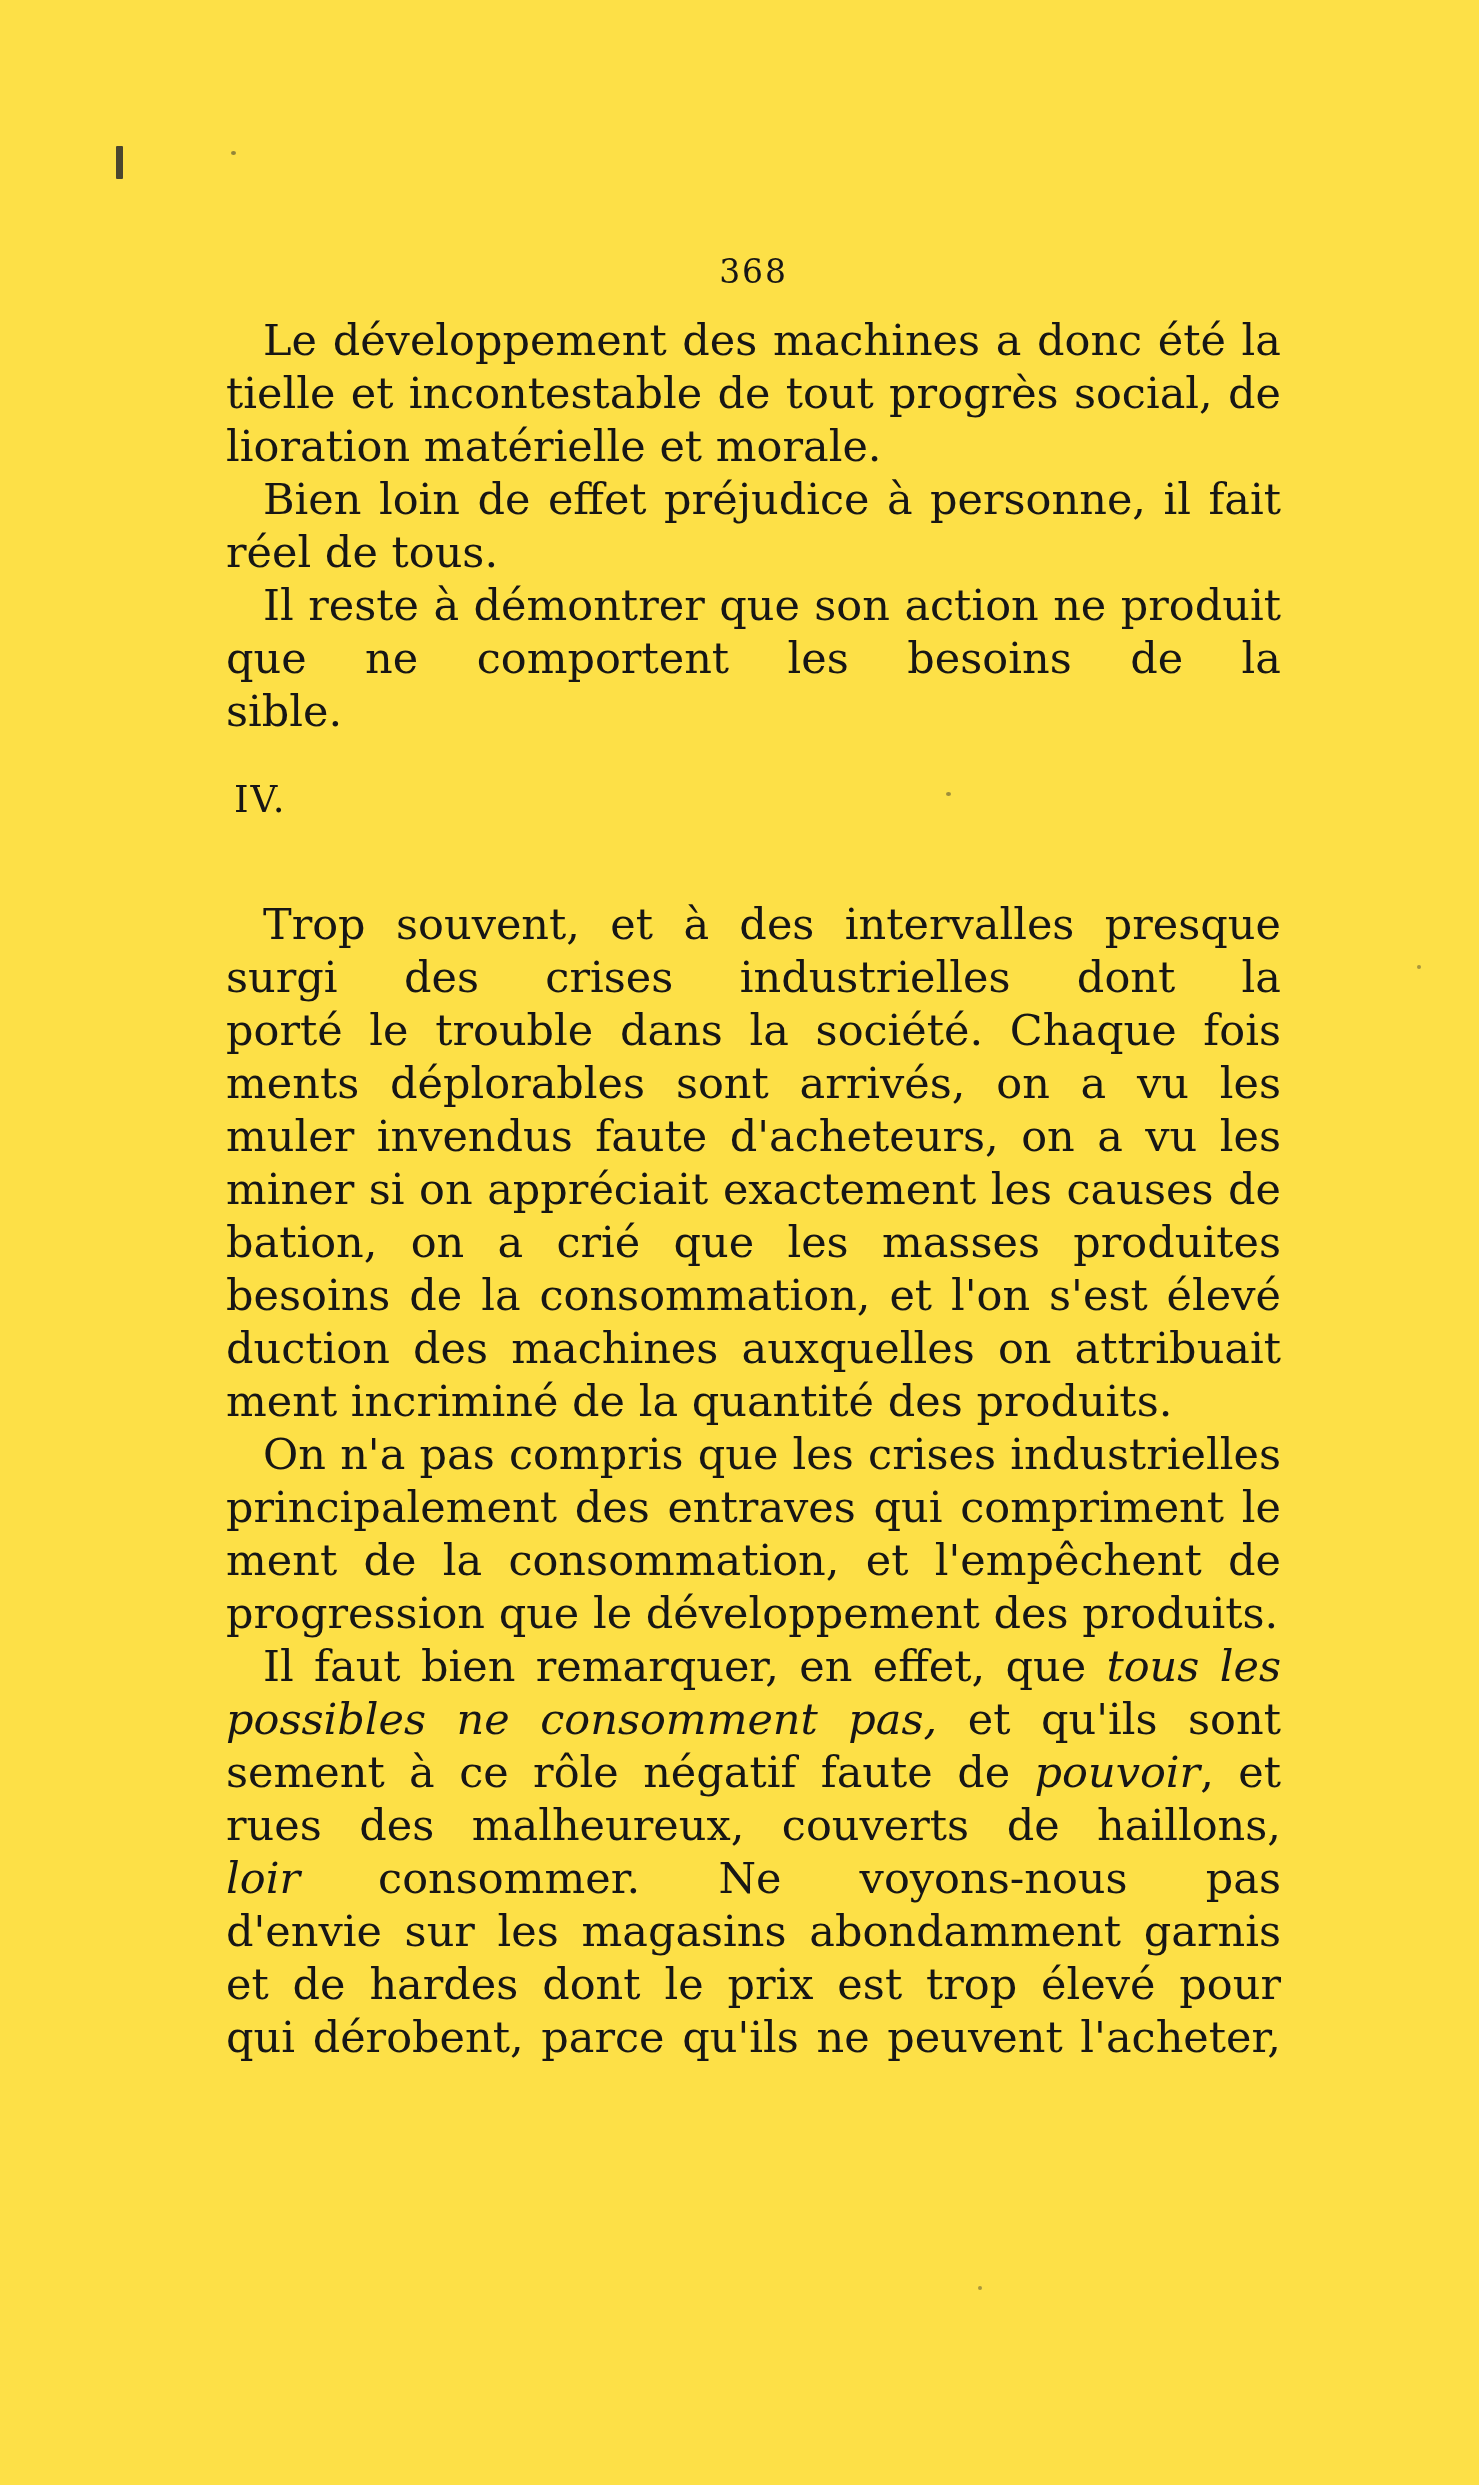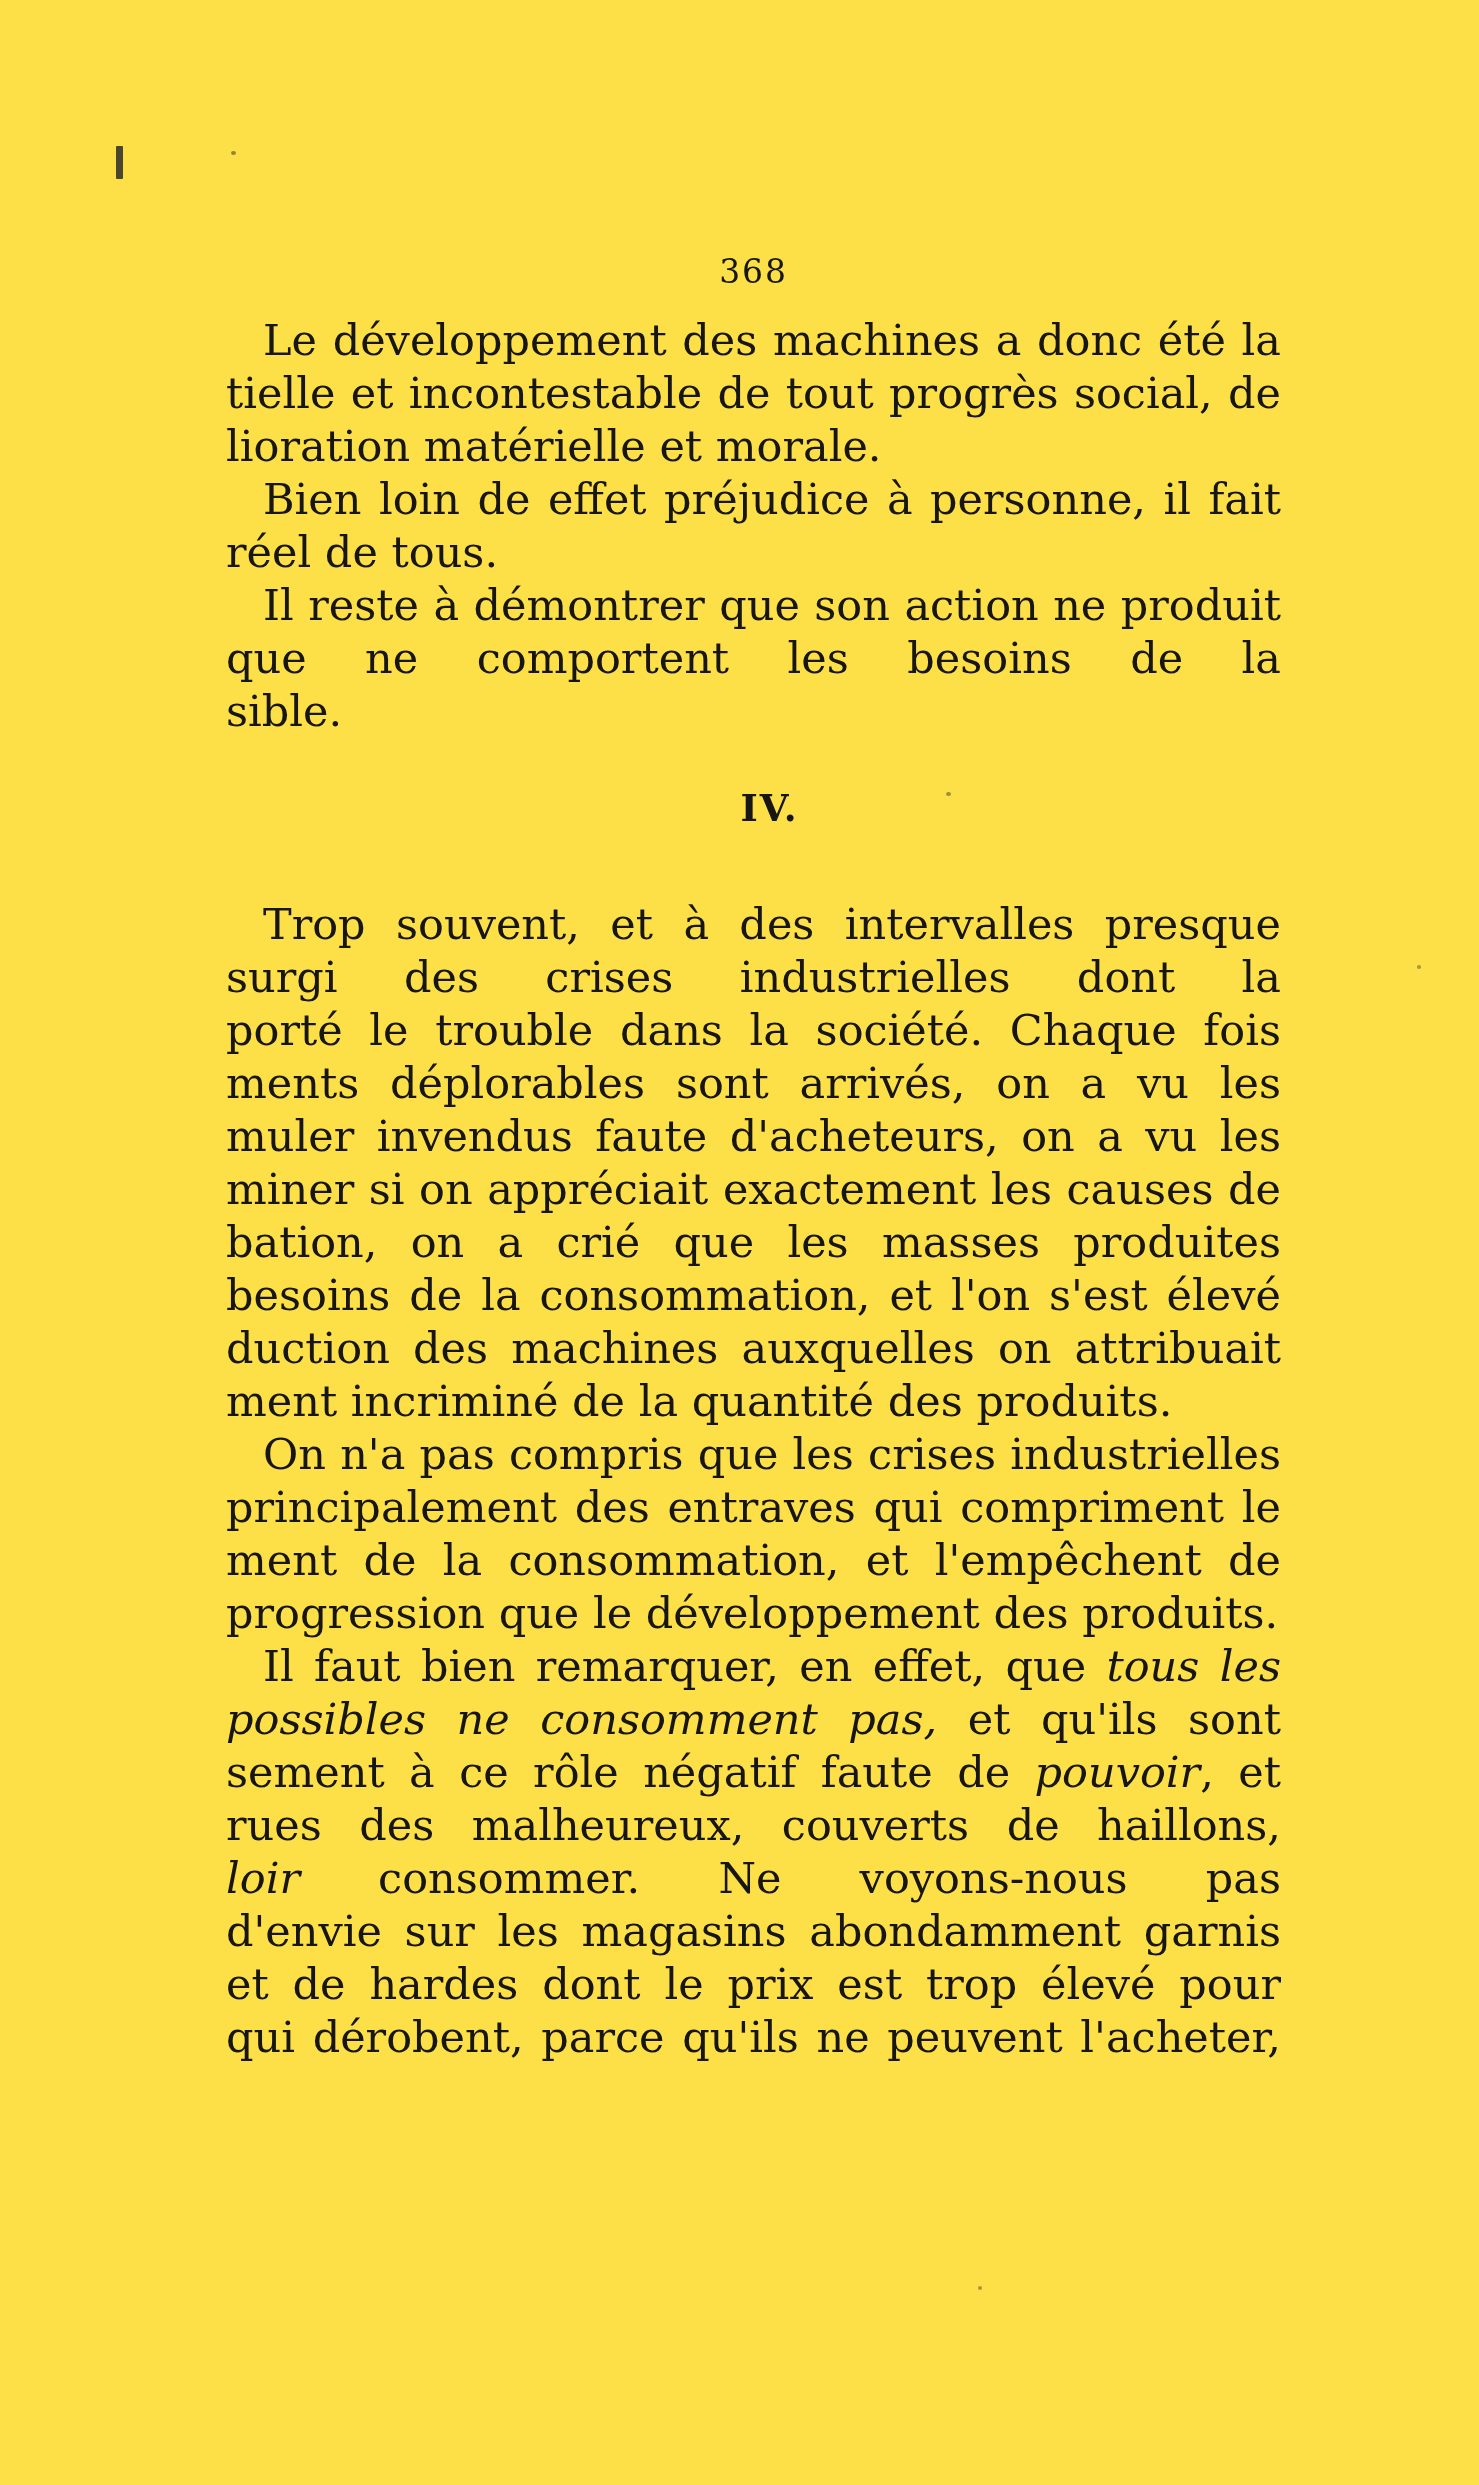--- a/index.html
+++ b/index.html
@@ -29,24 +29,23 @@
     position: absolute;
     left: 226px;
     width: 1055px;
   }
   .sec0 { top: 314px; }
   .heading {
     position: absolute;
     top: 770px;
     left: 226px;
     width: 1055px;
-    margin: 16px;
-    text-align: center;
+    margin: 8px;
     font-size: 37px;
-    font-weight: bold;
+    font-weight: normal;
     letter-spacing: 1.9px;
   }
   .sec1 { top: 898px; }
   .para { margin: 0; }
   .jline {
     height: 53px;
     line-height: 53px;
     font-size: 43px;
     text-align: justify;
     text-align-last: justify;

